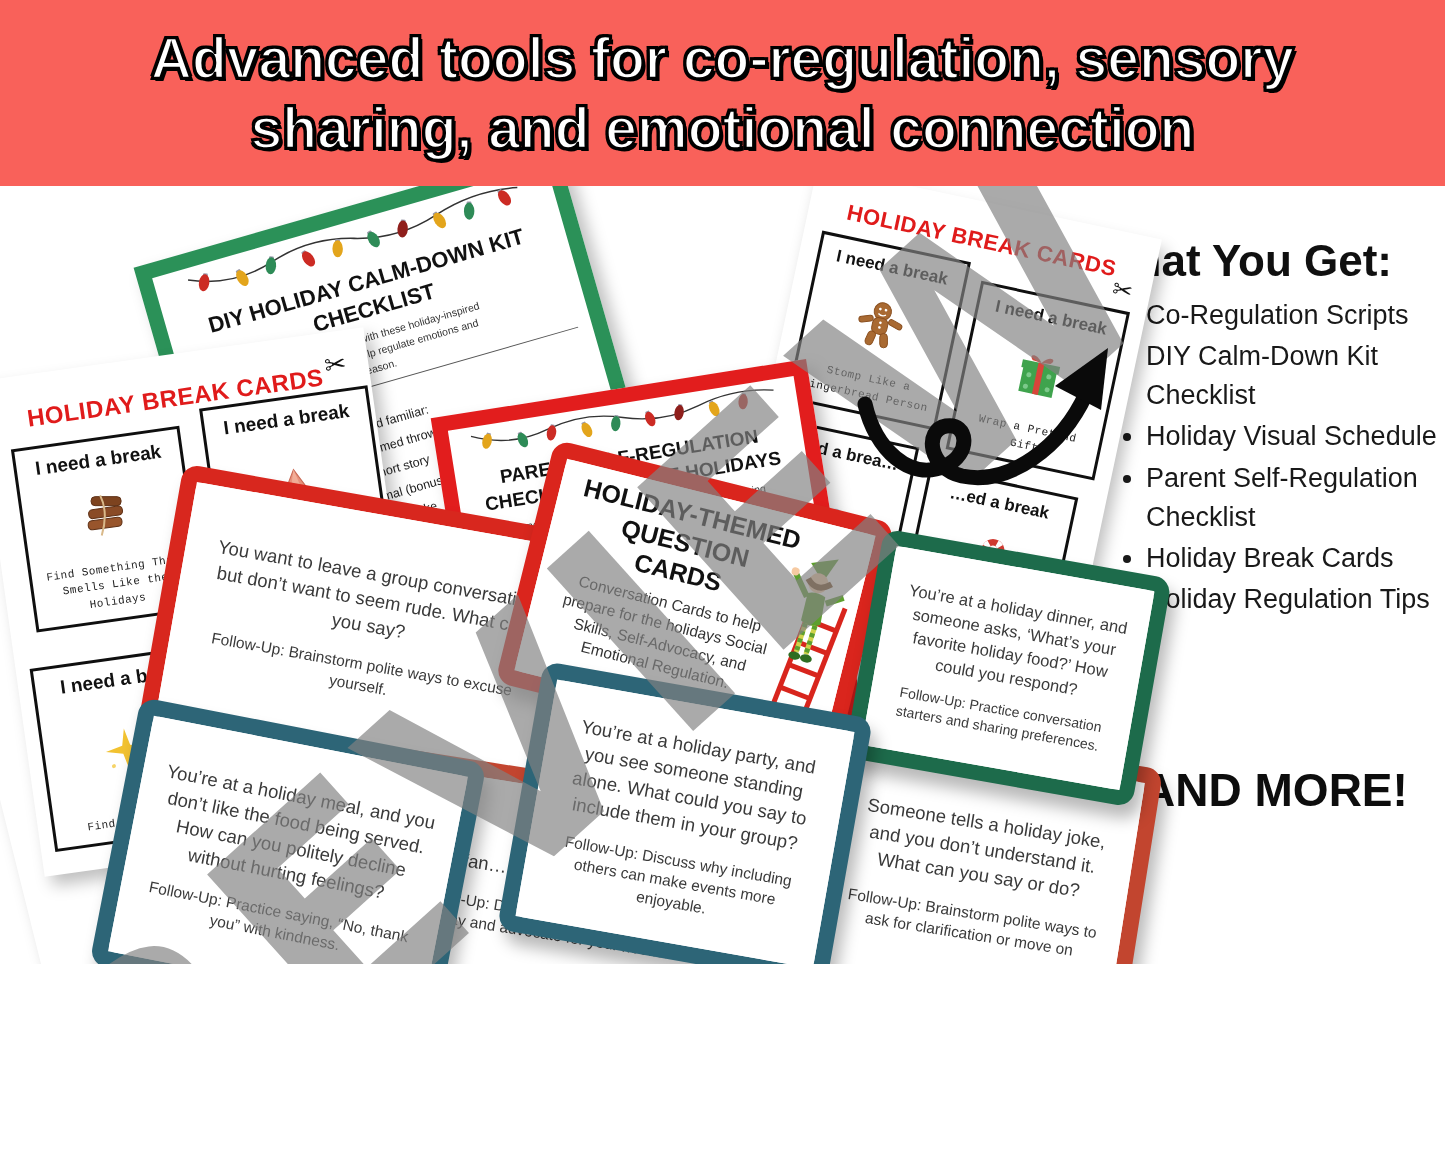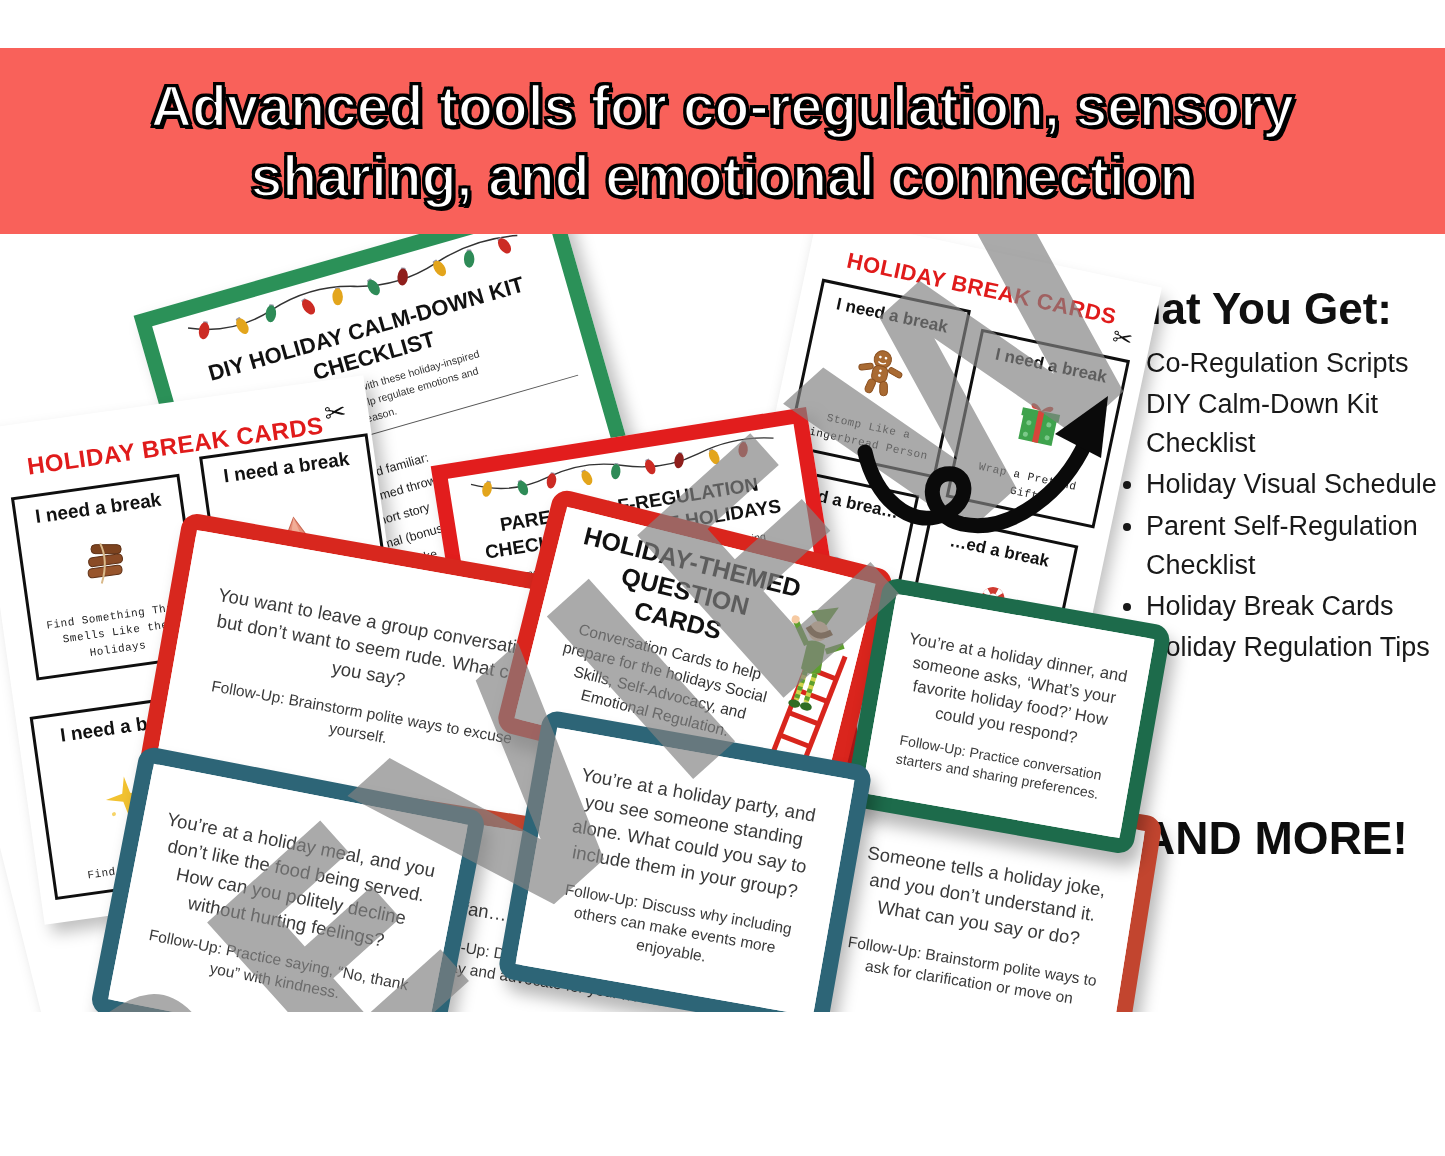--- a/index.html
+++ b/index.html
@@ -1,17 +1,17 @@
 <!DOCTYPE html>
 <html><head>
 <meta charset="utf-8">
 <style>
   html,body{margin:0;padding:0;}
   .page{position:relative;width:1445px;height:964px;overflow:hidden;background:#ffffff;
-        font-family:"Liberation Sans",sans-serif;color:#1c1c1c;margin-top:48px;}
+        font-family:"Liberation Sans",sans-serif;color:#1c1c1c;}
 
   
   .banner-top{position:absolute;left:0;top:0;width:1445px;height:186px;display:flex;
               flex-direction:column;justify-content:center;align-items:center;gap:4px;}
   .banner-top .ln{font-size:57px;font-weight:800;color:#ffffff;letter-spacing:0px;
               -webkit-text-stroke:2.4px #000;text-shadow:3px 3px 0 #000,-2px 2px 0 #000,2px -2px 0 #000,-2px -2px 0 #000;}
   .banner-bottom{position:absolute;left:0;top:1012px;width:1445px;height:144px;display:flex;
               flex-direction:column;justify-content:center;align-items:center;gap:8px;}
   .banner-bottom .ln{font-size:33px;font-weight:700;color:#1d1d1b;letter-spacing:1px;}
 

